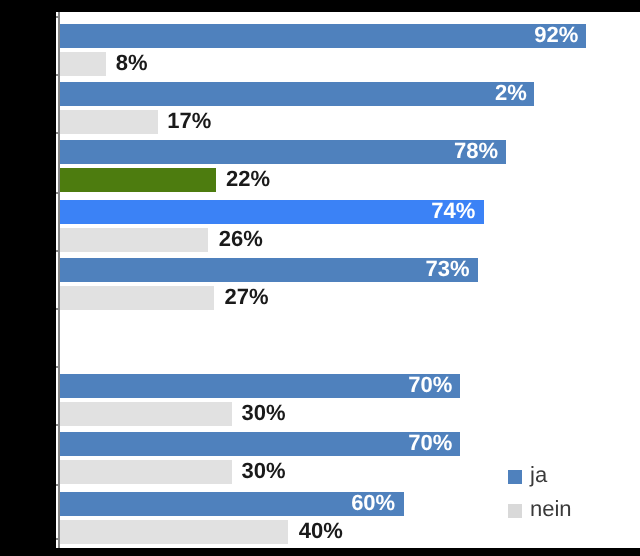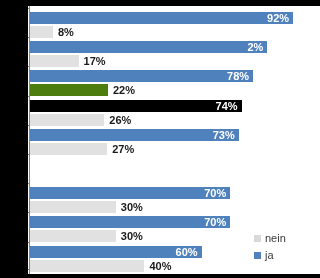--- a/index.html
+++ b/index.html
@@ -151,21 +151,21 @@
         </div>
         <div class="bar-group" style="top: 64.4px; height: 26px; text-decoration: underline;">
           <div class="bar ja" style="width: 223.08px; background: rgb(79, 129, 189);">
             <span class="bar-label ja-label">78%</span>
           </div>
           <div class="bar nein" style="width: 78px; background: #4d7c0f;">
             <span class="bar-label nein-label">22%</span>
           </div>
         </div>
         <div class="bar-group" style="top: 93.6px; height: 26px;">
-          <div class="bar ja" style="width: 211.64px; background: #000000;">
+          <div class="bar ja" style="width: 211.64px; background: #3b82f6;">
             <span class="bar-label ja-label">74%</span>
           </div>
           <div class="bar nein" style="width: 74.36px; background: rgb(225, 225, 225);">
             <span class="bar-label nein-label">26%</span>
           </div>
         </div>
         <div class="bar-group" style="top: 122.8px; height: 26px;">
           <div class="bar ja" style="width: 208.78px; background: rgb(79, 129, 189);">
             <span class="bar-label ja-label">73%</span>
           </div>
@@ -194,24 +194,24 @@
             <span class="bar-label ja-label">60%</span>
           </div>
           <div class="bar nein" style="width: 114.4px; background: rgb(225, 225, 225);">
             <span class="bar-label nein-label">40%</span>
           </div>
         </div>
       </div>
 
     <div id="legend">
         <div class="legend-item">
+          <span class="legend-swatch ja-swatch" style="background: rgb(79, 129, 189);"></span>
+          <span class="legend-text">ja</span>
+        </div>
+        <div class="legend-item">
           <span class="legend-swatch nein-swatch" style="background: rgb(217, 217, 217);"></span>
           <span class="legend-text">nein</span>
         </div>
-        <div class="legend-item">
-          <span class="legend-swatch ja-swatch" style="background: rgb(79, 129, 189);"></span>
-          <span class="legend-text">ja</span>
-        </div>
       </div>
 
   </div>
 
 </div>
 
 </body></html>

